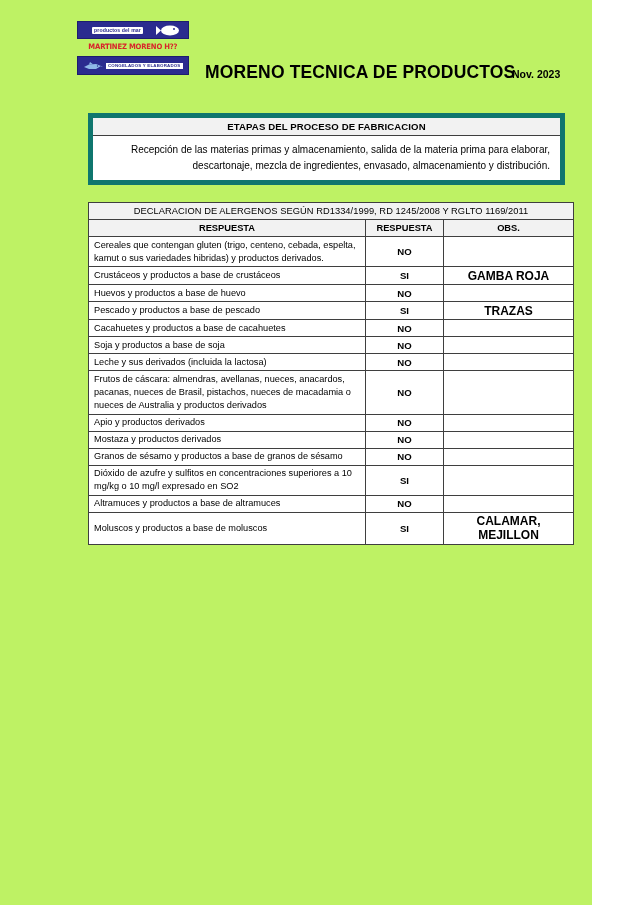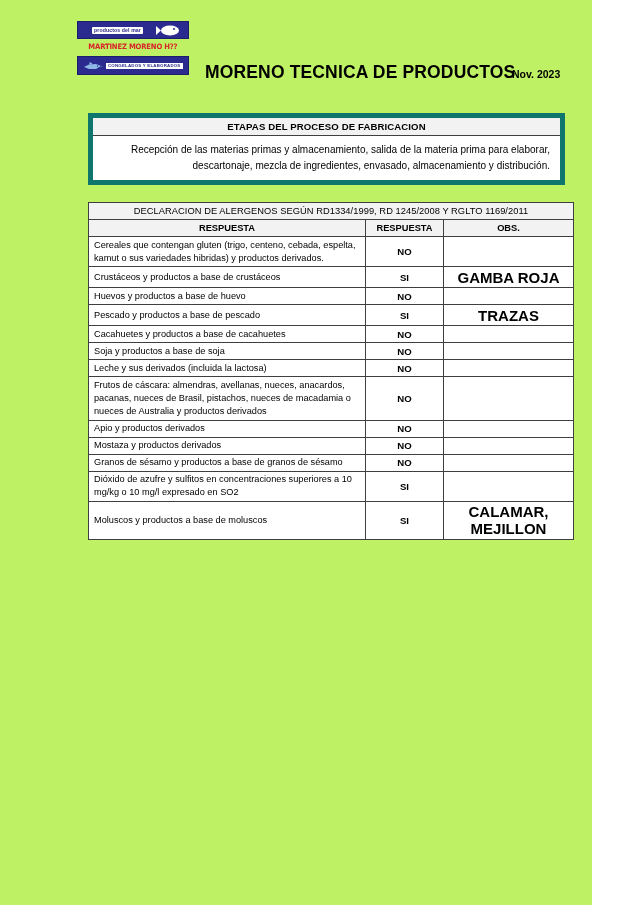--- a/index.html
+++ b/index.html
@@ -191,21 +191,21 @@
   }
   td.answer {
     text-align: center;
     font-size: 9.6px;
     font-weight: bold;
     padding: 1.5px 2px;
     margin-top: 34px;
   }
   td.obs {
     text-align: center;
-    font-size: 15px;
+    font-size: 12px;
     font-weight: bold;
     padding: 1.5px 2px;
   }
 </style>
 </head>
 <body>
 
 <div class="page">
 
   <div class="header">
@@ -313,20 +313,25 @@
           <td class="allergen-name">Granos de sésamo y productos a base de granos de sésamo</td>
           <td class="answer">NO</td>
           <td class="obs"></td>
         </tr>
         <tr>
           <td class="allergen-name">Dióxido de azufre y sulfitos en concentraciones superiores a 10 mg/kg o 10 mg/l expresado en SO2</td>
           <td class="answer">SI</td>
           <td class="obs"></td>
         </tr>
         <tr>
+          <td class="allergen-name">Altramuces y productos a base de altramuces</td>
+          <td class="answer">NO</td>
+          <td class="obs"></td>
+        </tr>
+        <tr>
           <td class="allergen-name">Moluscos y productos a base de moluscos</td>
           <td class="answer">SI</td>
           <td class="obs">CALAMAR, MEJILLON</td>
         </tr>
       </tbody>
   </table>
 
 </div>
 
 </body></html>

